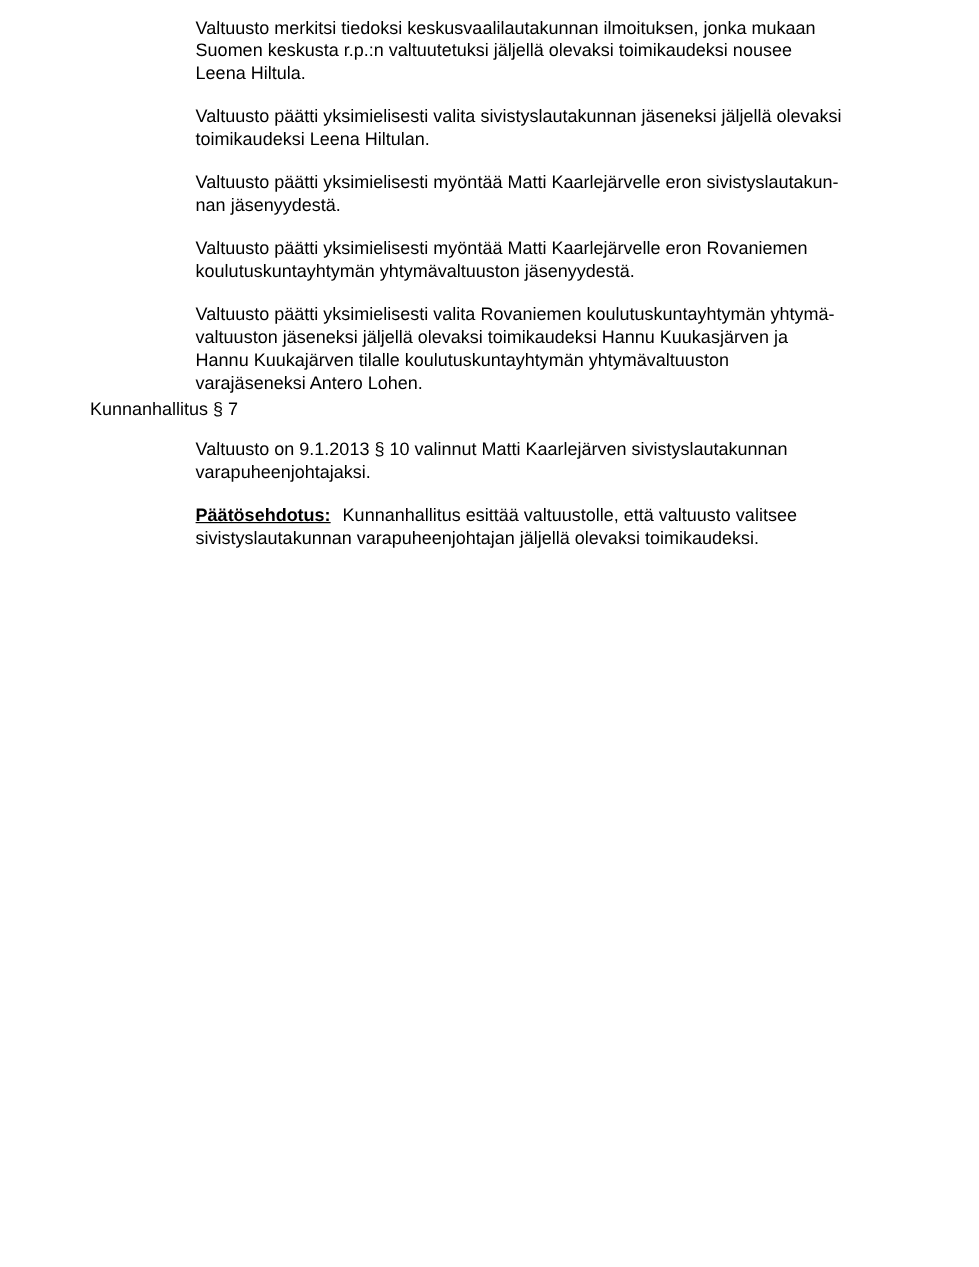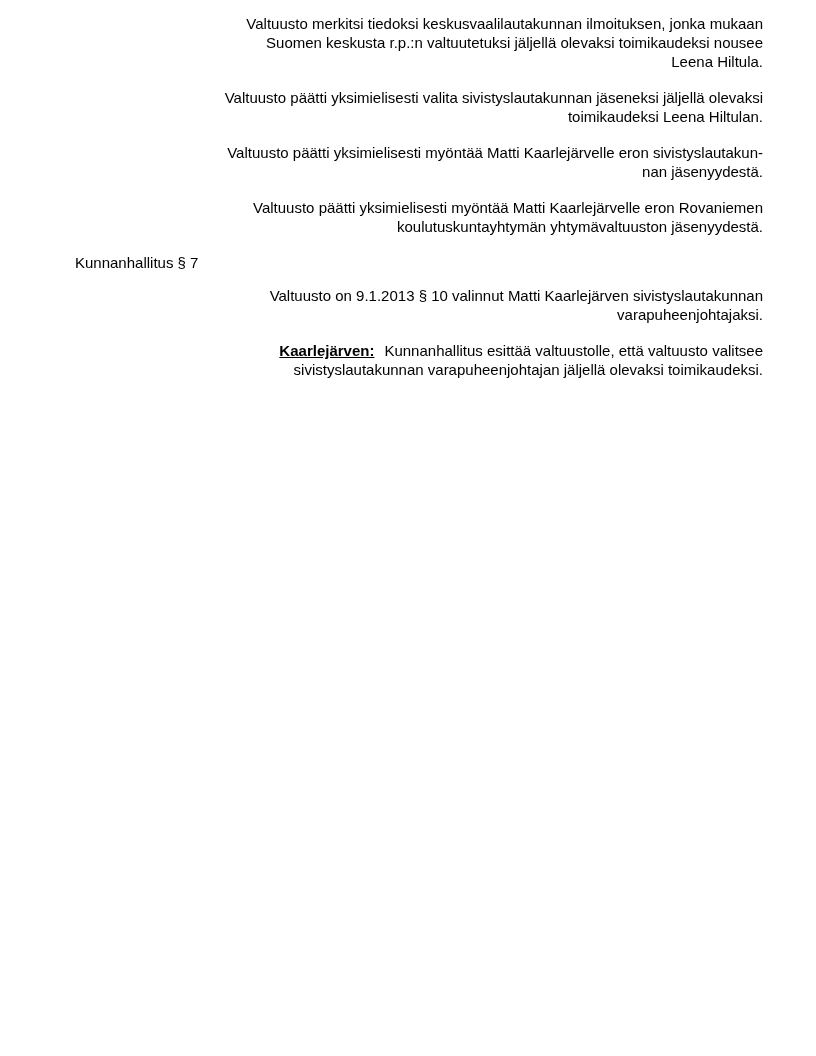--- a/index.html
+++ b/index.html
@@ -16,21 +16,20 @@
     padding: 14px 40px 0 75px;
     font-family: "Liberation Sans", "DejaVu Sans", sans-serif;
     font-size: 15px;
     line-height: 19px;
     color: #000000;
     overflow: hidden;
   }
   .para {
     margin: 0 0 17px 12px;
     white-space: pre-line;
-    text-align: right;
   }
   .indent {
     margin-left: 88px;
     max-width: 600px;
   }
   .tight {
     margin-bottom: 3px;
   }
   .section-label {
     margin: 0 0 14px 0;
@@ -53,23 +52,27 @@
 
   <p class="para indent">Valtuusto päätti yksimielisesti valita sivistyslautakunnan jäseneksi jäljellä olevaksi
 toimikaudeksi Leena Hiltulan.</p>
 
   <p class="para indent">Valtuusto päätti yksimielisesti myöntää Matti Kaarlejärvelle eron sivistyslautakun-
 nan jäsenyydestä.</p>
 
   <p class="para indent">Valtuusto päätti yksimielisesti myöntää Matti Kaarlejärvelle eron Rovaniemen
 koulutuskuntayhtymän yhtymävaltuuston jäsenyydestä.</p>
 
+  <p class="para indent tight">Valtuusto päätti yksimielisesti valita Rovaniemen koulutuskuntayhtymän yhtymä-
+valtuuston jäseneksi jäljellä olevaksi toimikaudeksi Hannu Kuukasjärven ja
+Hannu Kuukajärven tilalle koulutuskuntayhtymän yhtymävaltuuston
+varajäseneksi Antero Lohen.</p>
 
   <p class="section-label">Kunnanhallitus § 7</p>
 
   <p class="para indent">Valtuusto on 9.1.2013 § 10 valinnut Matti Kaarlejärven sivistyslautakunnan
 varapuheenjohtajaksi.</p>
 
-  <p class="para indent"><span class="lead">Kaarlejärven:</span><span>Kunnanhallitus esittää valtuustolle, että valtuusto valitsee
+  <p class="para indent"><span class="lead">Päätösehdotus:</span><span>Kunnanhallitus esittää valtuustolle, että valtuusto valitsee
 sivistyslautakunnan varapuheenjohtajan jäljellä olevaksi toimikaudeksi.</span></p>
 
 
 </div>
 
 </body></html>

